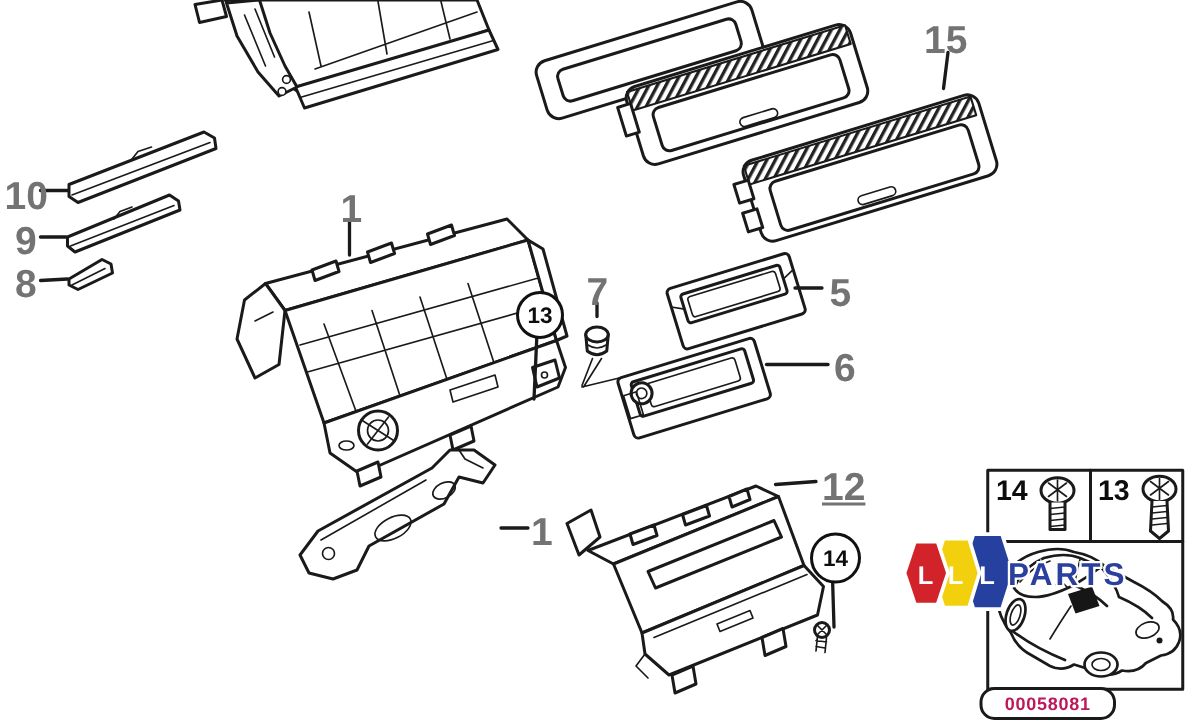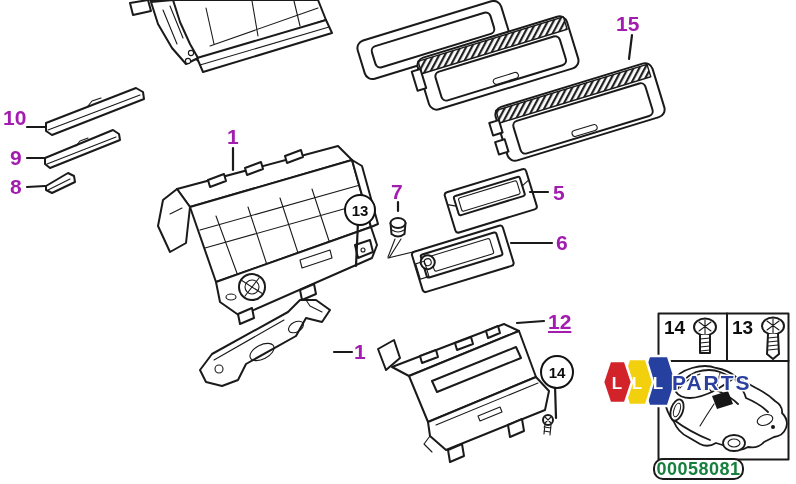--- a/index.html
+++ b/index.html
@@ -6,28 +6,28 @@
   .stage{position:relative;width:796px;height:484px;background:#fff;overflow:hidden;
          font-family:"Liberation Sans", sans-serif;}
   svg{position:absolute;left:0;top:0;}
   svg .ln{stroke:#1a1a1a;stroke-width:2;fill:none;stroke-linejoin:round;stroke-linecap:round;}
   svg .fw{fill:#ffffff;}
   svg .fh{fill:url(#hatch);stroke-width:1.4;}
   svg .fb{fill:#161616;stroke:none;}
   svg .thin{stroke-width:1.1;}
   svg .leader{stroke-width:2.2;}
   svg .carln{stroke-width:1.8;}
-  .lbl{position:absolute;font-weight:700;font-size:21px;color:#a21caf;line-height:1;}
+  .lbl{position:absolute;font-weight:700;font-size:26px;color:#737373;line-height:1;}
   .circled{position:absolute;border:2.2px solid #111;border-radius:50%;background:#fff;
            display:flex;align-items:center;justify-content:center;
            font-weight:700;font-size:15px;color:#0d0d0d;}
   .inset-num{position:absolute;font-weight:700;font-size:19px;color:#0d0d0d;line-height:1;}
   .plate-text{position:absolute;left:654px;top:459px;width:89px;height:20px;
               display:flex;align-items:center;justify-content:center;
-              font-weight:700;font-size:18px;letter-spacing:.5px;color:#15803d;}
+              font-weight:700;font-size:12px;letter-spacing:.5px;color:#be185d;}
 </style>
 </head>
 <body>
 
 <div class="stage">
 
   <svg width="796" height="484" viewBox="0 0 796 484">
     <defs>
       <pattern id="hatch" width="5" height="5" patternUnits="userSpaceOnUse" patternTransform="rotate(45)">
         <rect width="5" height="5" fill="#fff"></rect>
@@ -199,21 +199,21 @@
       <polygon points="649,356 668,356 676,381 668,406 649,406 641,381" stroke="#ffffff" stroke-width="2.5" fill="#2640a0"></polygon>
       <polygon points="629,359 646,359 653,382 646,405 629,405 622,382" stroke="#ffffff" stroke-width="2.5" fill="#f2d00e"></polygon>
       <polygon points="610,361 625,361 632,382 625,403 610,403 603,382" stroke="#ffffff" stroke-width="2.5" fill="#d2232a"></polygon>
       <text x="617" y="389" text-anchor="middle" font-size="17" font-weight="700" fill="#ffffff">L</text>
       <text x="637" y="389" text-anchor="middle" font-size="17" font-weight="700" fill="#ffffff">L</text>
       <text x="658" y="389" text-anchor="middle" font-size="17" font-weight="700" fill="#ffffff">L</text>
       <text x="672" y="390" font-size="21" font-weight="700" letter-spacing="2" paint-order="stroke" stroke="#ffffff" stroke-width="3" fill="#2b3f9e">PARTS</text>
     </g>
   </svg>
 
-  <div class="lbl" style="left:3px;top:107px;">10</div>
+  <div class="lbl" style="left:3px;top:117px;">10</div>
   <div class="lbl" style="left:10px;top:147px;">9</div>
   <div class="lbl" style="left:10px;top:176px;">8</div>
   <div class="lbl" style="left:227px;top:126px;">1</div>
   <div class="lbl" style="left:391px;top:181px;">7</div>
   <div class="lbl" style="left:553px;top:182px;">5</div>
   <div class="lbl" style="left:556px;top:232px;">6</div>
   <div class="lbl" style="left:354px;top:341px;">1</div>
   <div class="lbl" style="left:548px;top:311px;text-decoration:underline;">12</div>
   <div class="lbl" style="left:616px;top:13px;">15</div>
 

